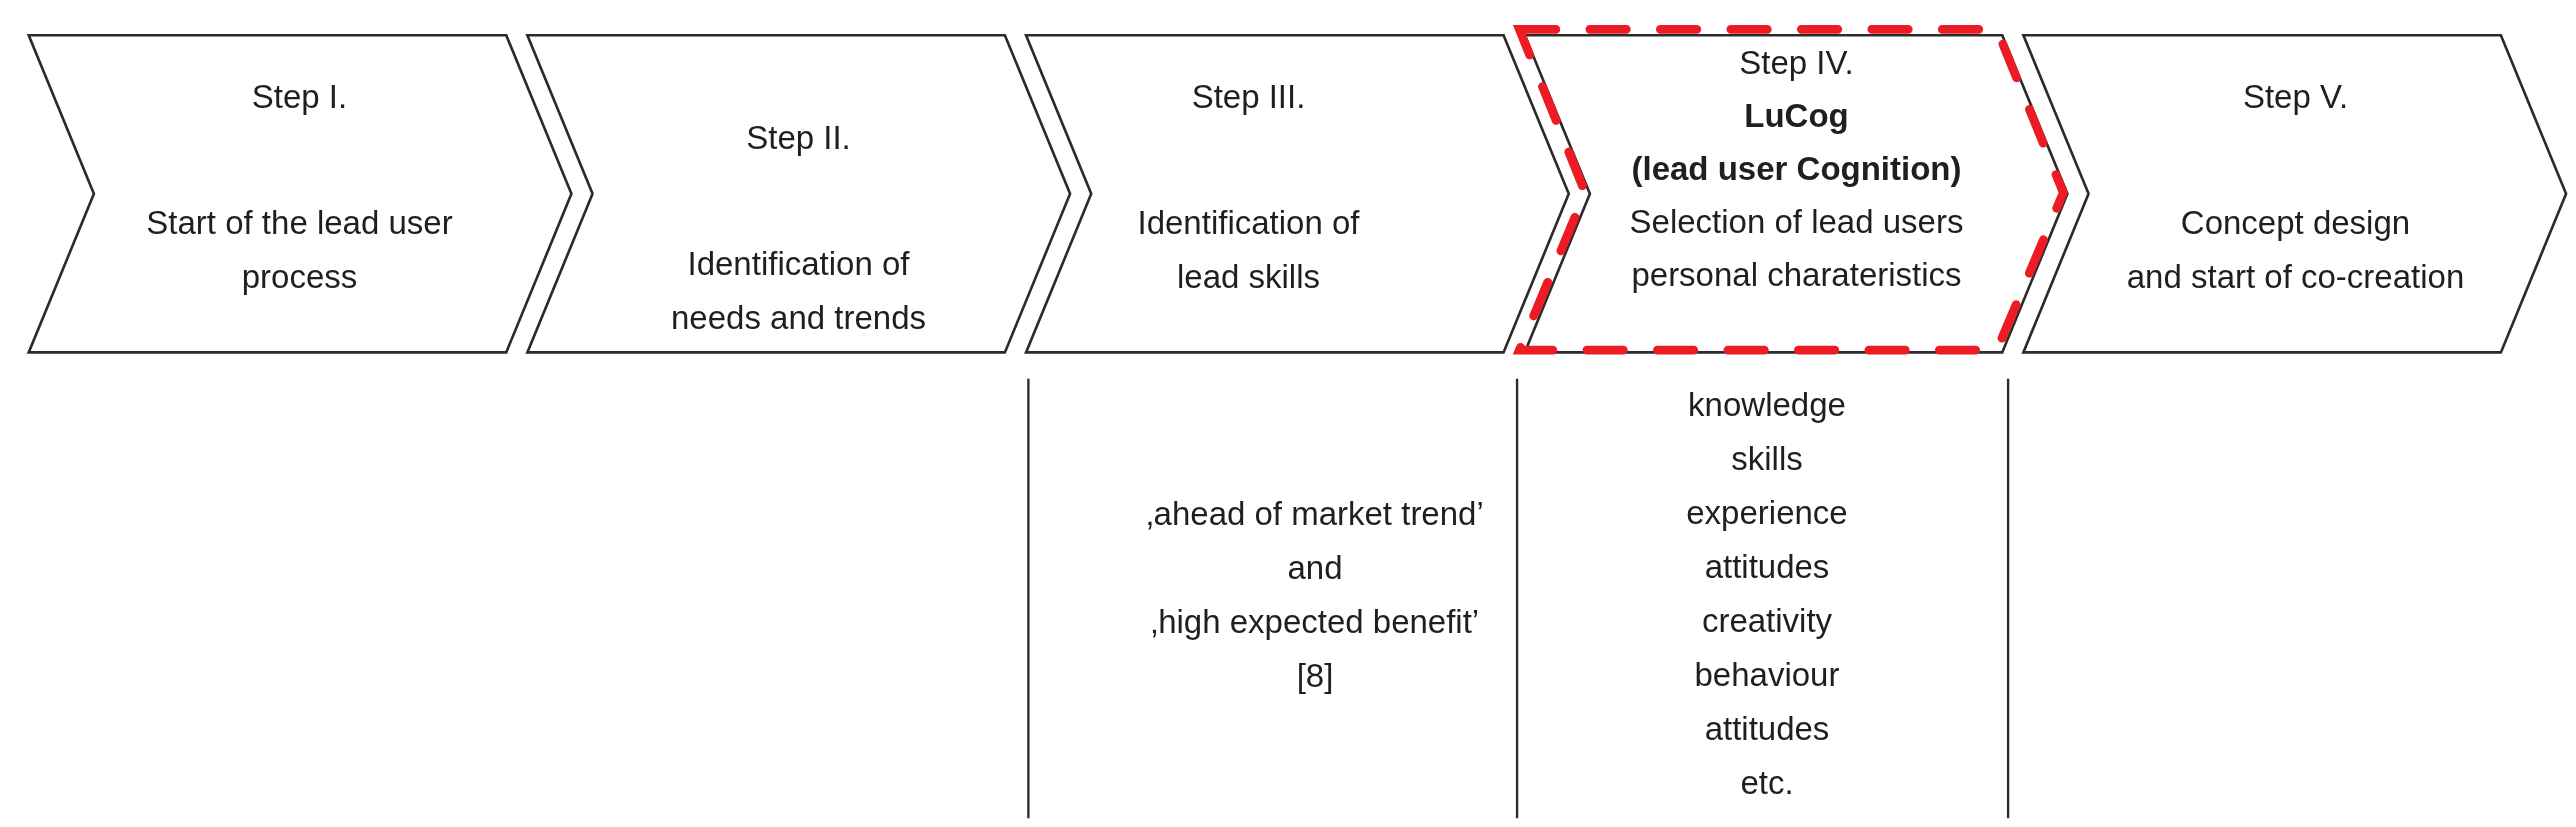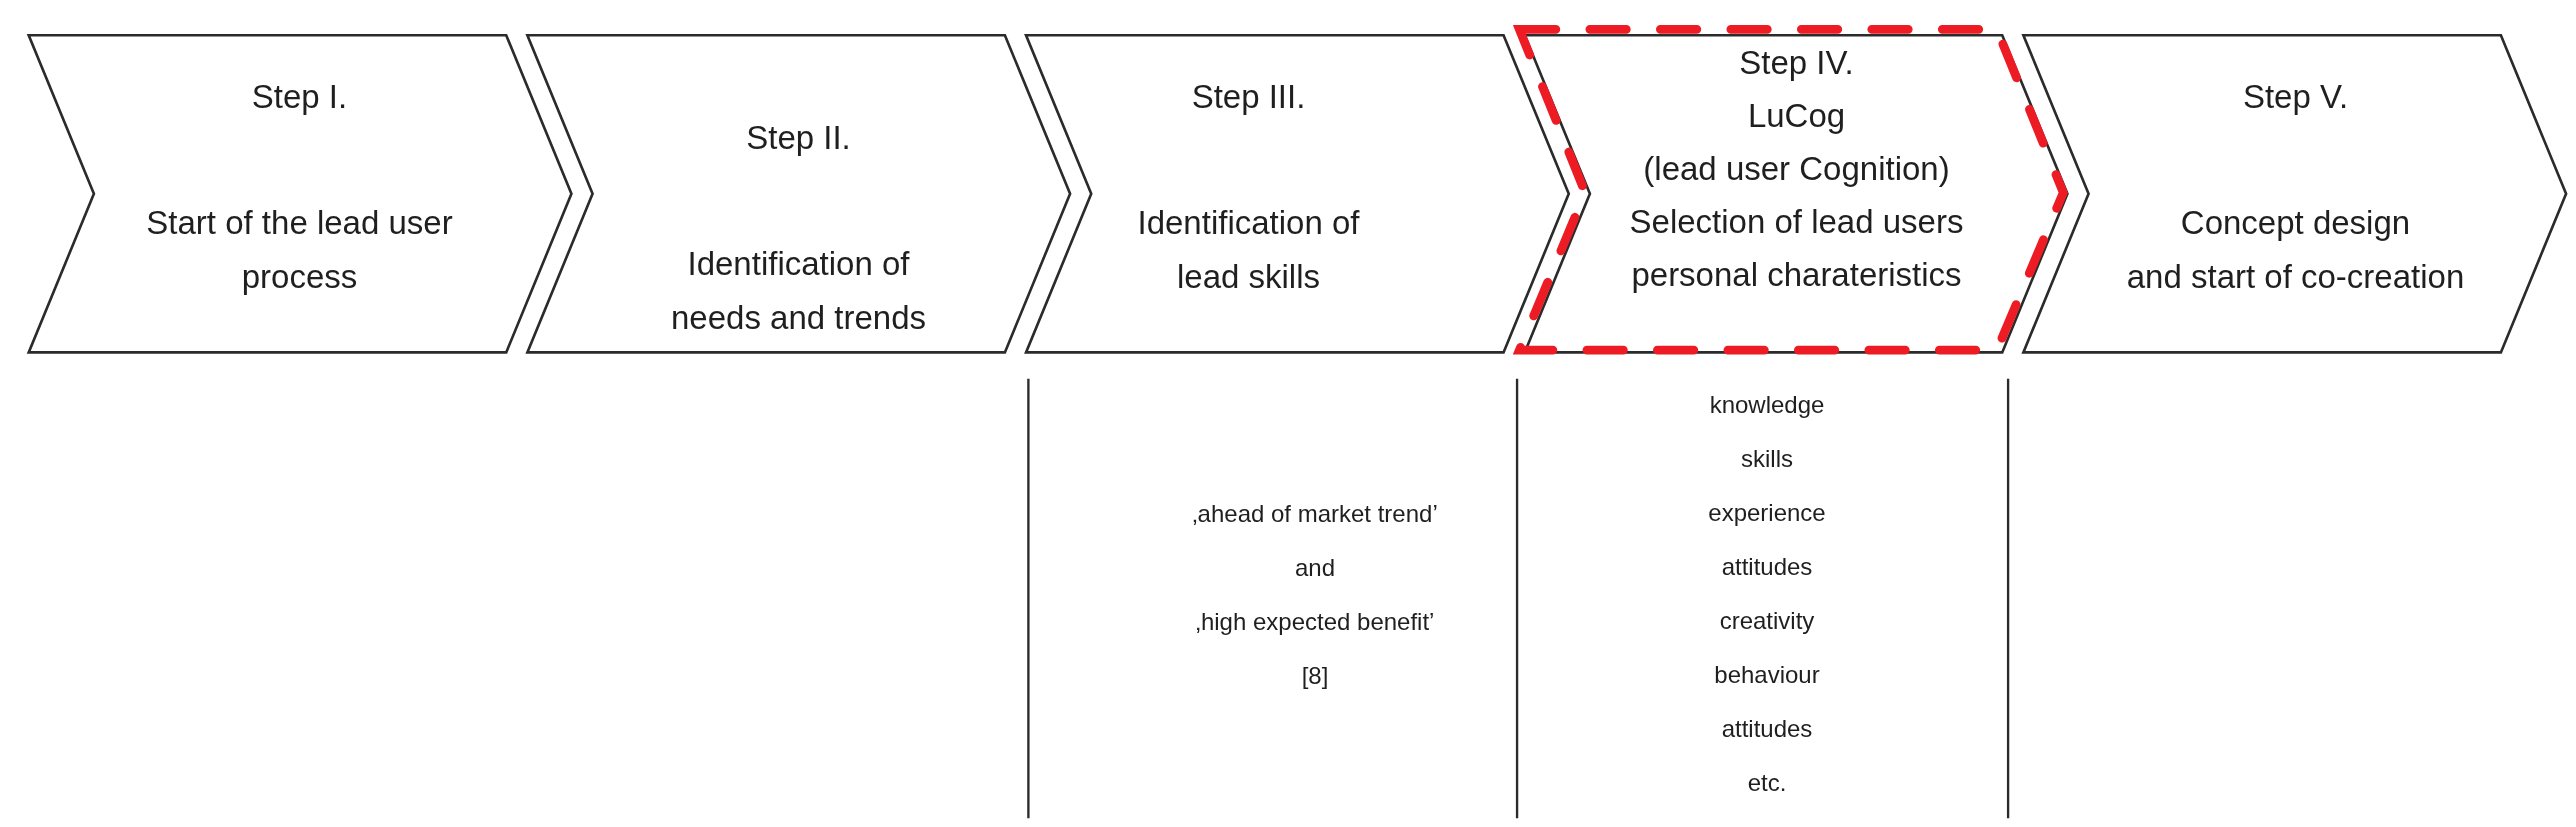--- a/index.html
+++ b/index.html
@@ -51,25 +51,25 @@
     position:absolute;top:71px;left:0;right:0;
     line-height:52px;
   }
   .step-body{
     position:absolute;top:196px;left:0;right:0;
   }
   .step4-block{
     position:absolute;top:36px;left:0;right:0;
     line-height:53px;
   }
-  .bold{font-weight:normal;}
+  .bold{font-weight:bold;}
   .note-col{
     position:absolute;
     text-align:center;
-    font-size:24px;
+    font-size:33px;
     line-height:54px;
   }
   #note-step3{left:1031px;top:487px;width:488px;margin-left:40px;}
   #note-step4{left:1523px;top:378px;width:488px;}
 </style>
 </head>
 <body>
 
 <div id="stage">
 

